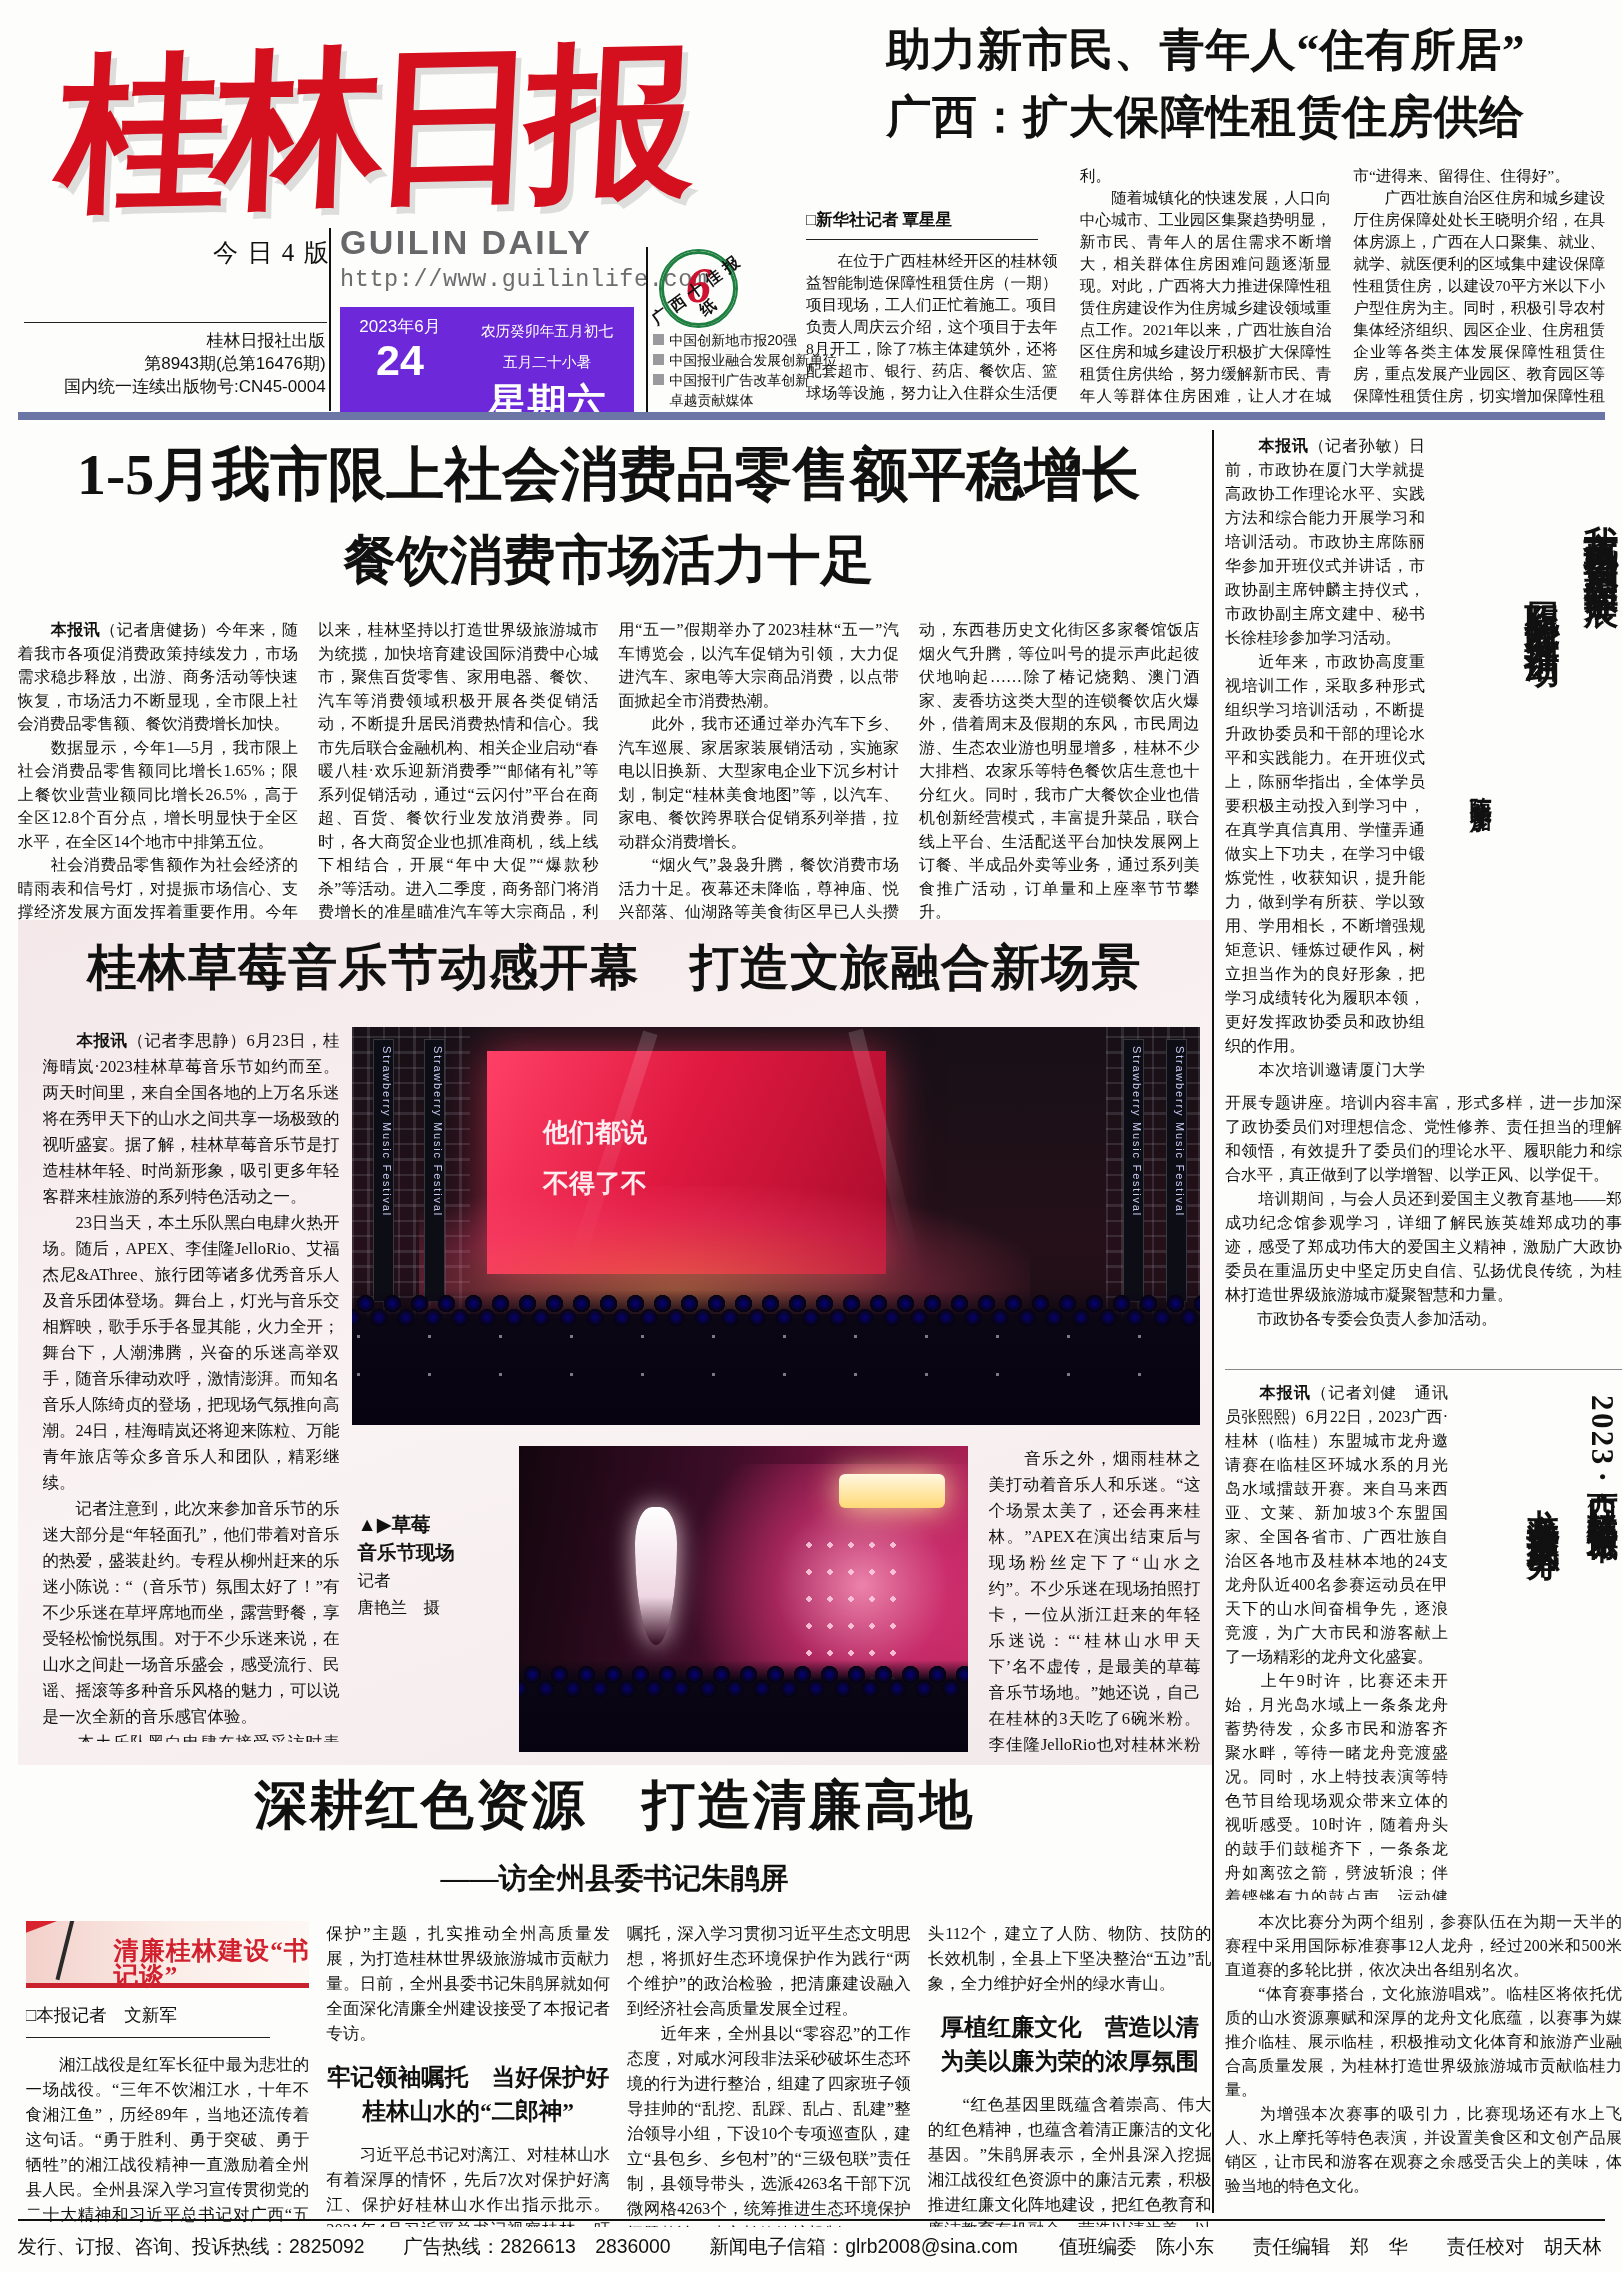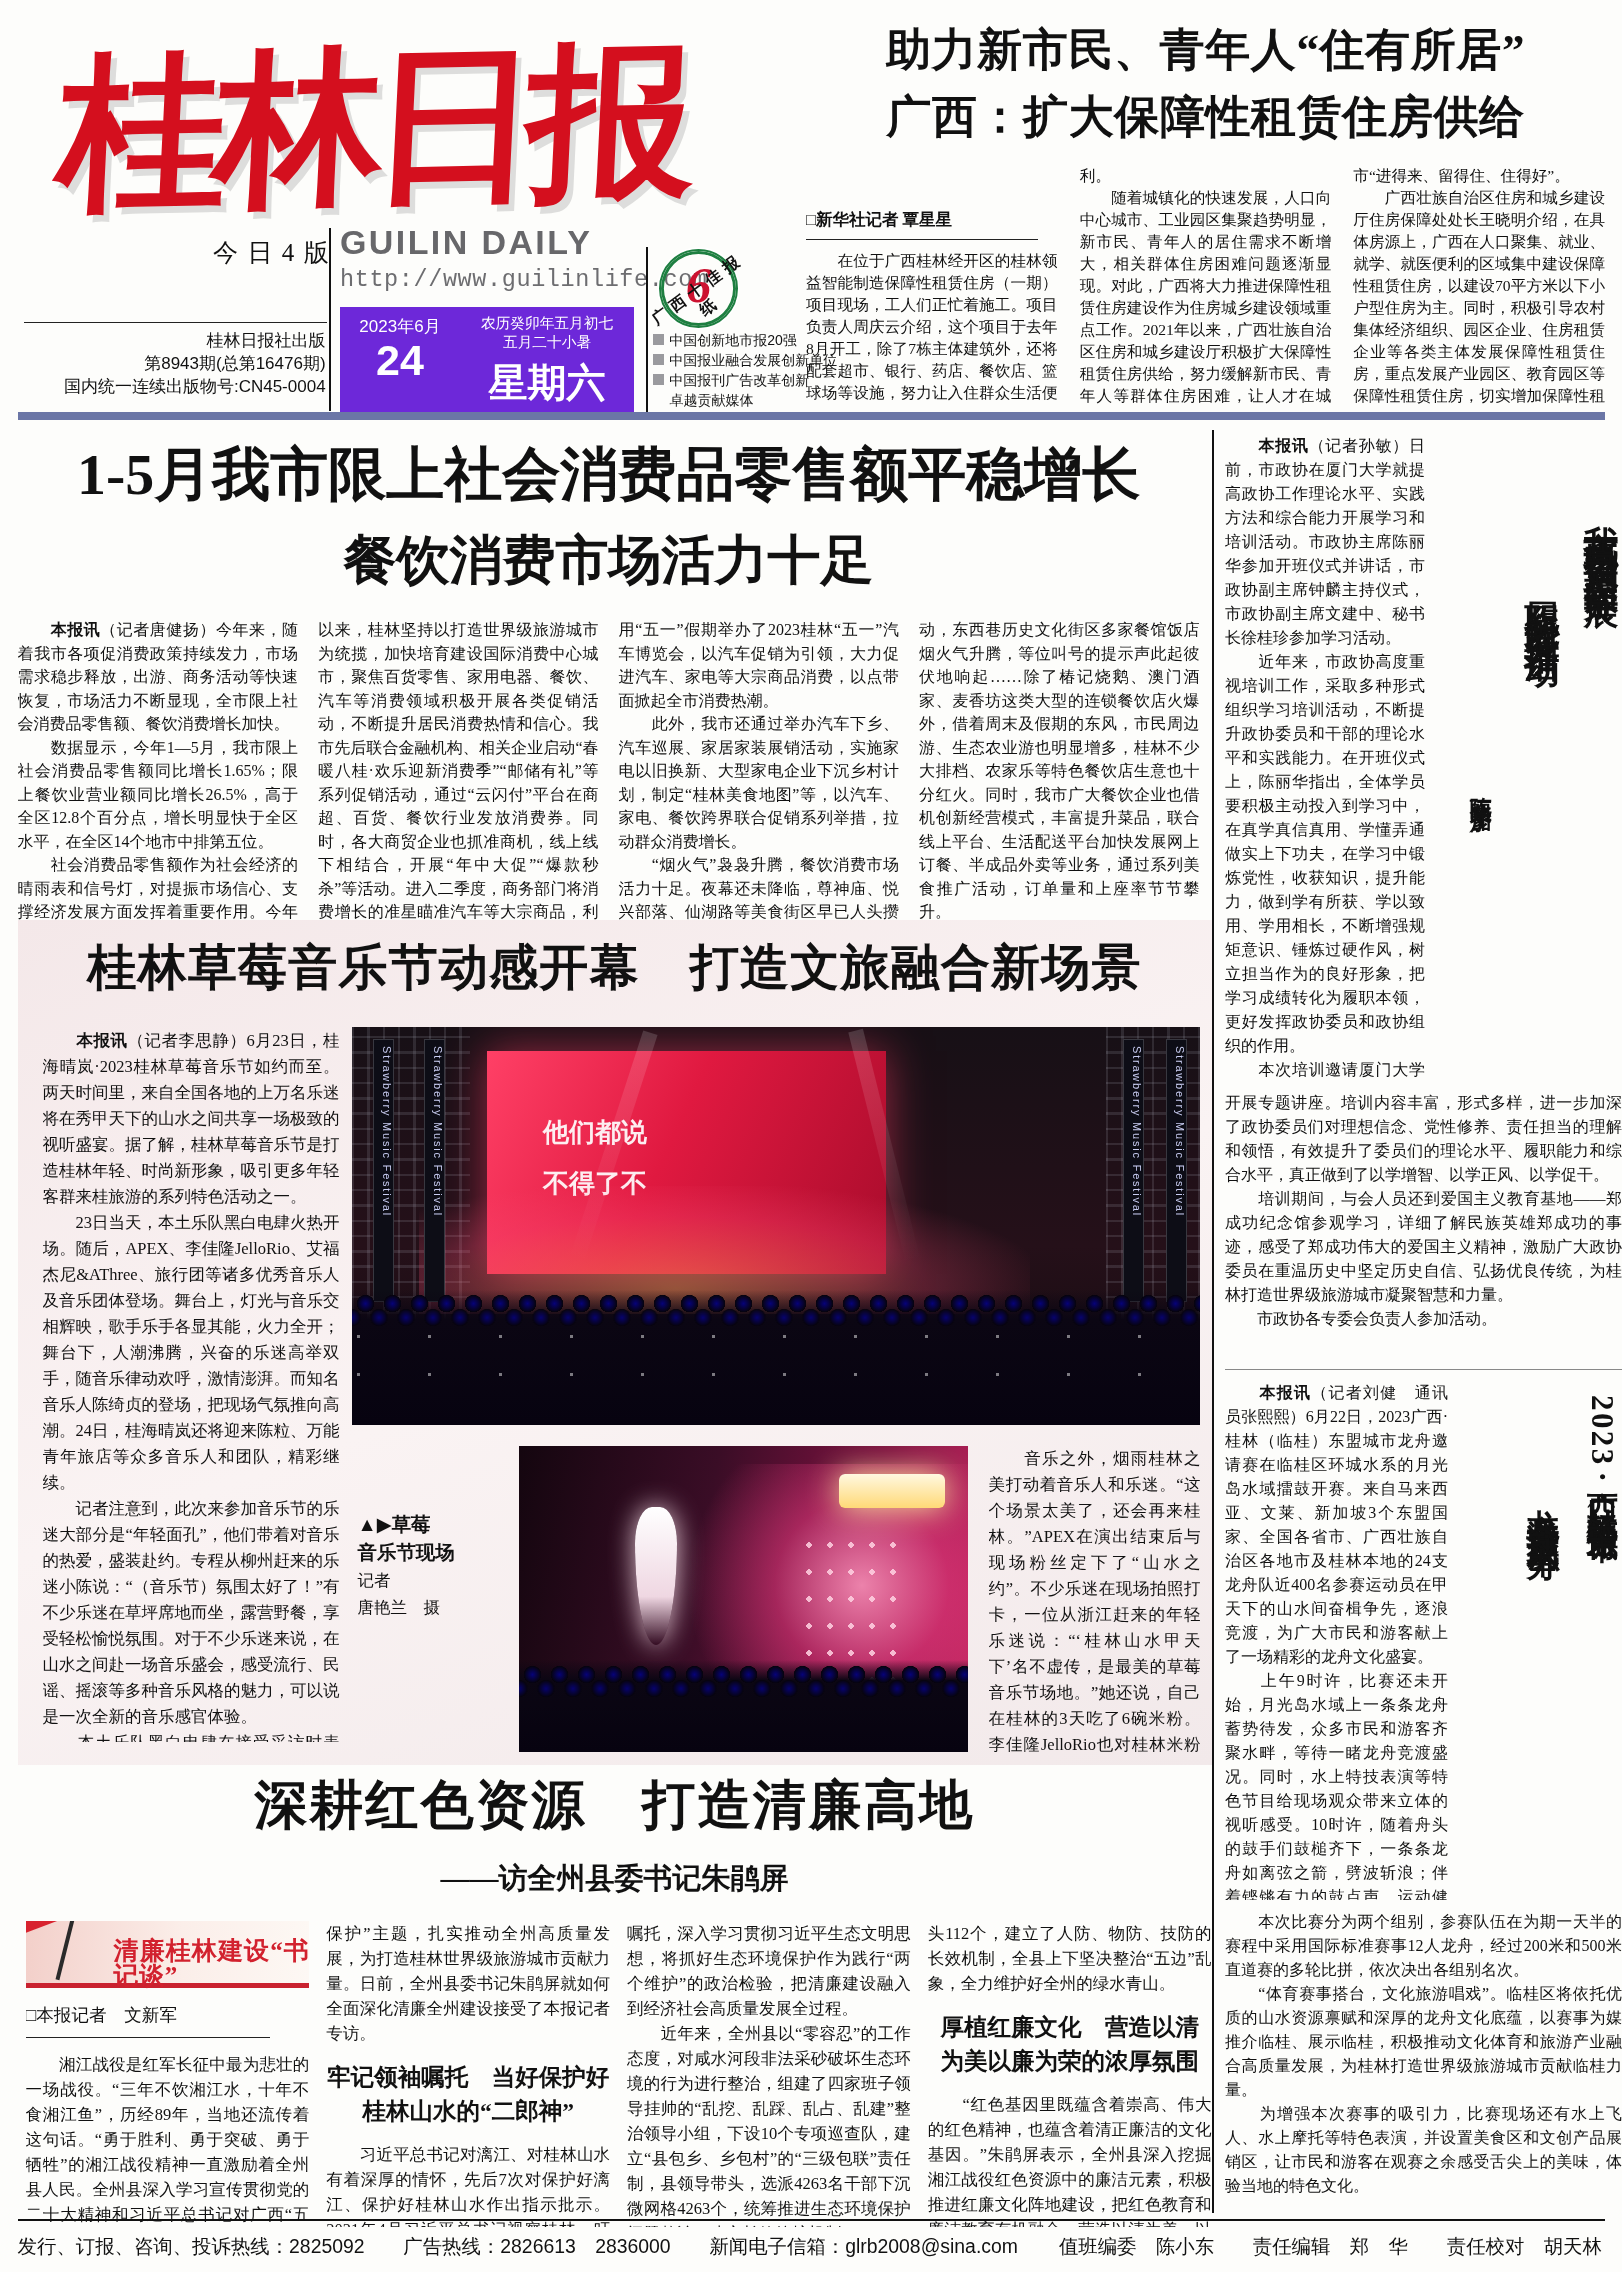--- a/index.html
+++ b/index.html
@@ -17,21 +17,21 @@
   .vrule{width:1.8px;background:#111;}
   .gd-title{left:340px;top:223px;font-family:"Liberation Sans",sans-serif;font-weight:700;
     font-size:34px;color:#67676a;letter-spacing:2.4px;}
   .gd-url{left:340px;top:266px;font-family:Liberation Mono, monospace;font-size:23.5px;color:#6d6d70;letter-spacing:0.6px;}
   .date-box{left:340px;top:307px;width:294px;height:105px;background:#6d28d9;color:#fff;
     display:flex;font-family:"Liberation Sans",sans-serif;}
   .db-left{width:120px;text-align:center;}
   .db-ym{font-size:17px;margin-top:8.2px;}
   .db-day{font-size:43px;font-weight:700;line-height:1.05;}
   .db-right{flex:1;text-align:center;}
-  .db-lunar{font-size:14.7px;margin-top:7px;line-height:19.4px;}
+  .db-lunar{font-size:14.7px;margin-top:15px;line-height:19.4px;}
   .db-week{font-size:39px;font-weight:700;margin-top:3.5px;}
   .seal{left:659px;top:249px;width:75px;height:75px;border:2.4px solid #1e7f41;border-radius:50%;
     box-shadow:0 0 0 1.8px #fff,0 0 0 2.9px #1e7f41 inset;}
   .seal-glyph{position:absolute;left:0;top:4.7px;width:100%;text-align:center;font-size:51px;
     font-weight:900;font-style:italic;color:#cc1230;font-family:"Liberation Serif",serif;}
   .seal-label{position:absolute;left:-17.6px;top:26px;width:123px;text-align:center;font-size:16px;
     letter-spacing:5.9px;font-weight:700;transform:rotate(-36deg);color:#111;}
   .honors{left:653px;top:330px;width:179px;font-family:"Liberation Sans",sans-serif;
     font-size:14px;line-height:20px;}
   .honor-line{white-space:nowrap;}
@@ -165,21 +165,21 @@
   <div class="abs vrule" style="left:329px;top:228px;height:183px;"></div>
   <div class="abs gd-title">GUILIN DAILY</div>
   <div class="abs gd-url">http://www.guilinlife.com</div>
   <div class="abs date-box">
     <div class="db-left">
       <div class="db-ym">2023年6月</div>
       <div class="db-day">24</div>
     </div>
     <div class="db-right">
       <div class="db-lunar">农历癸卯年五月初七</div>
-      <div class="db-lunar" style="margin-top:0;">五月二十小暑</div>
+      <div class="db-lunar" style="margin-top:12px;">五月二十小暑</div>
       <div class="db-week">星期六</div>
     </div>
   </div>
   <div class="abs vrule" style="left:646px;top:247px;height:165px;"></div>
   <div class="abs seal">
     <div class="seal-glyph">6</div>
     <div class="seal-label">广西十佳报纸</div>
   </div>
   <div class="abs honors">
     <div class="honor-line"><span class="hb"></span><span>中国创新地市报20强</span></div>

